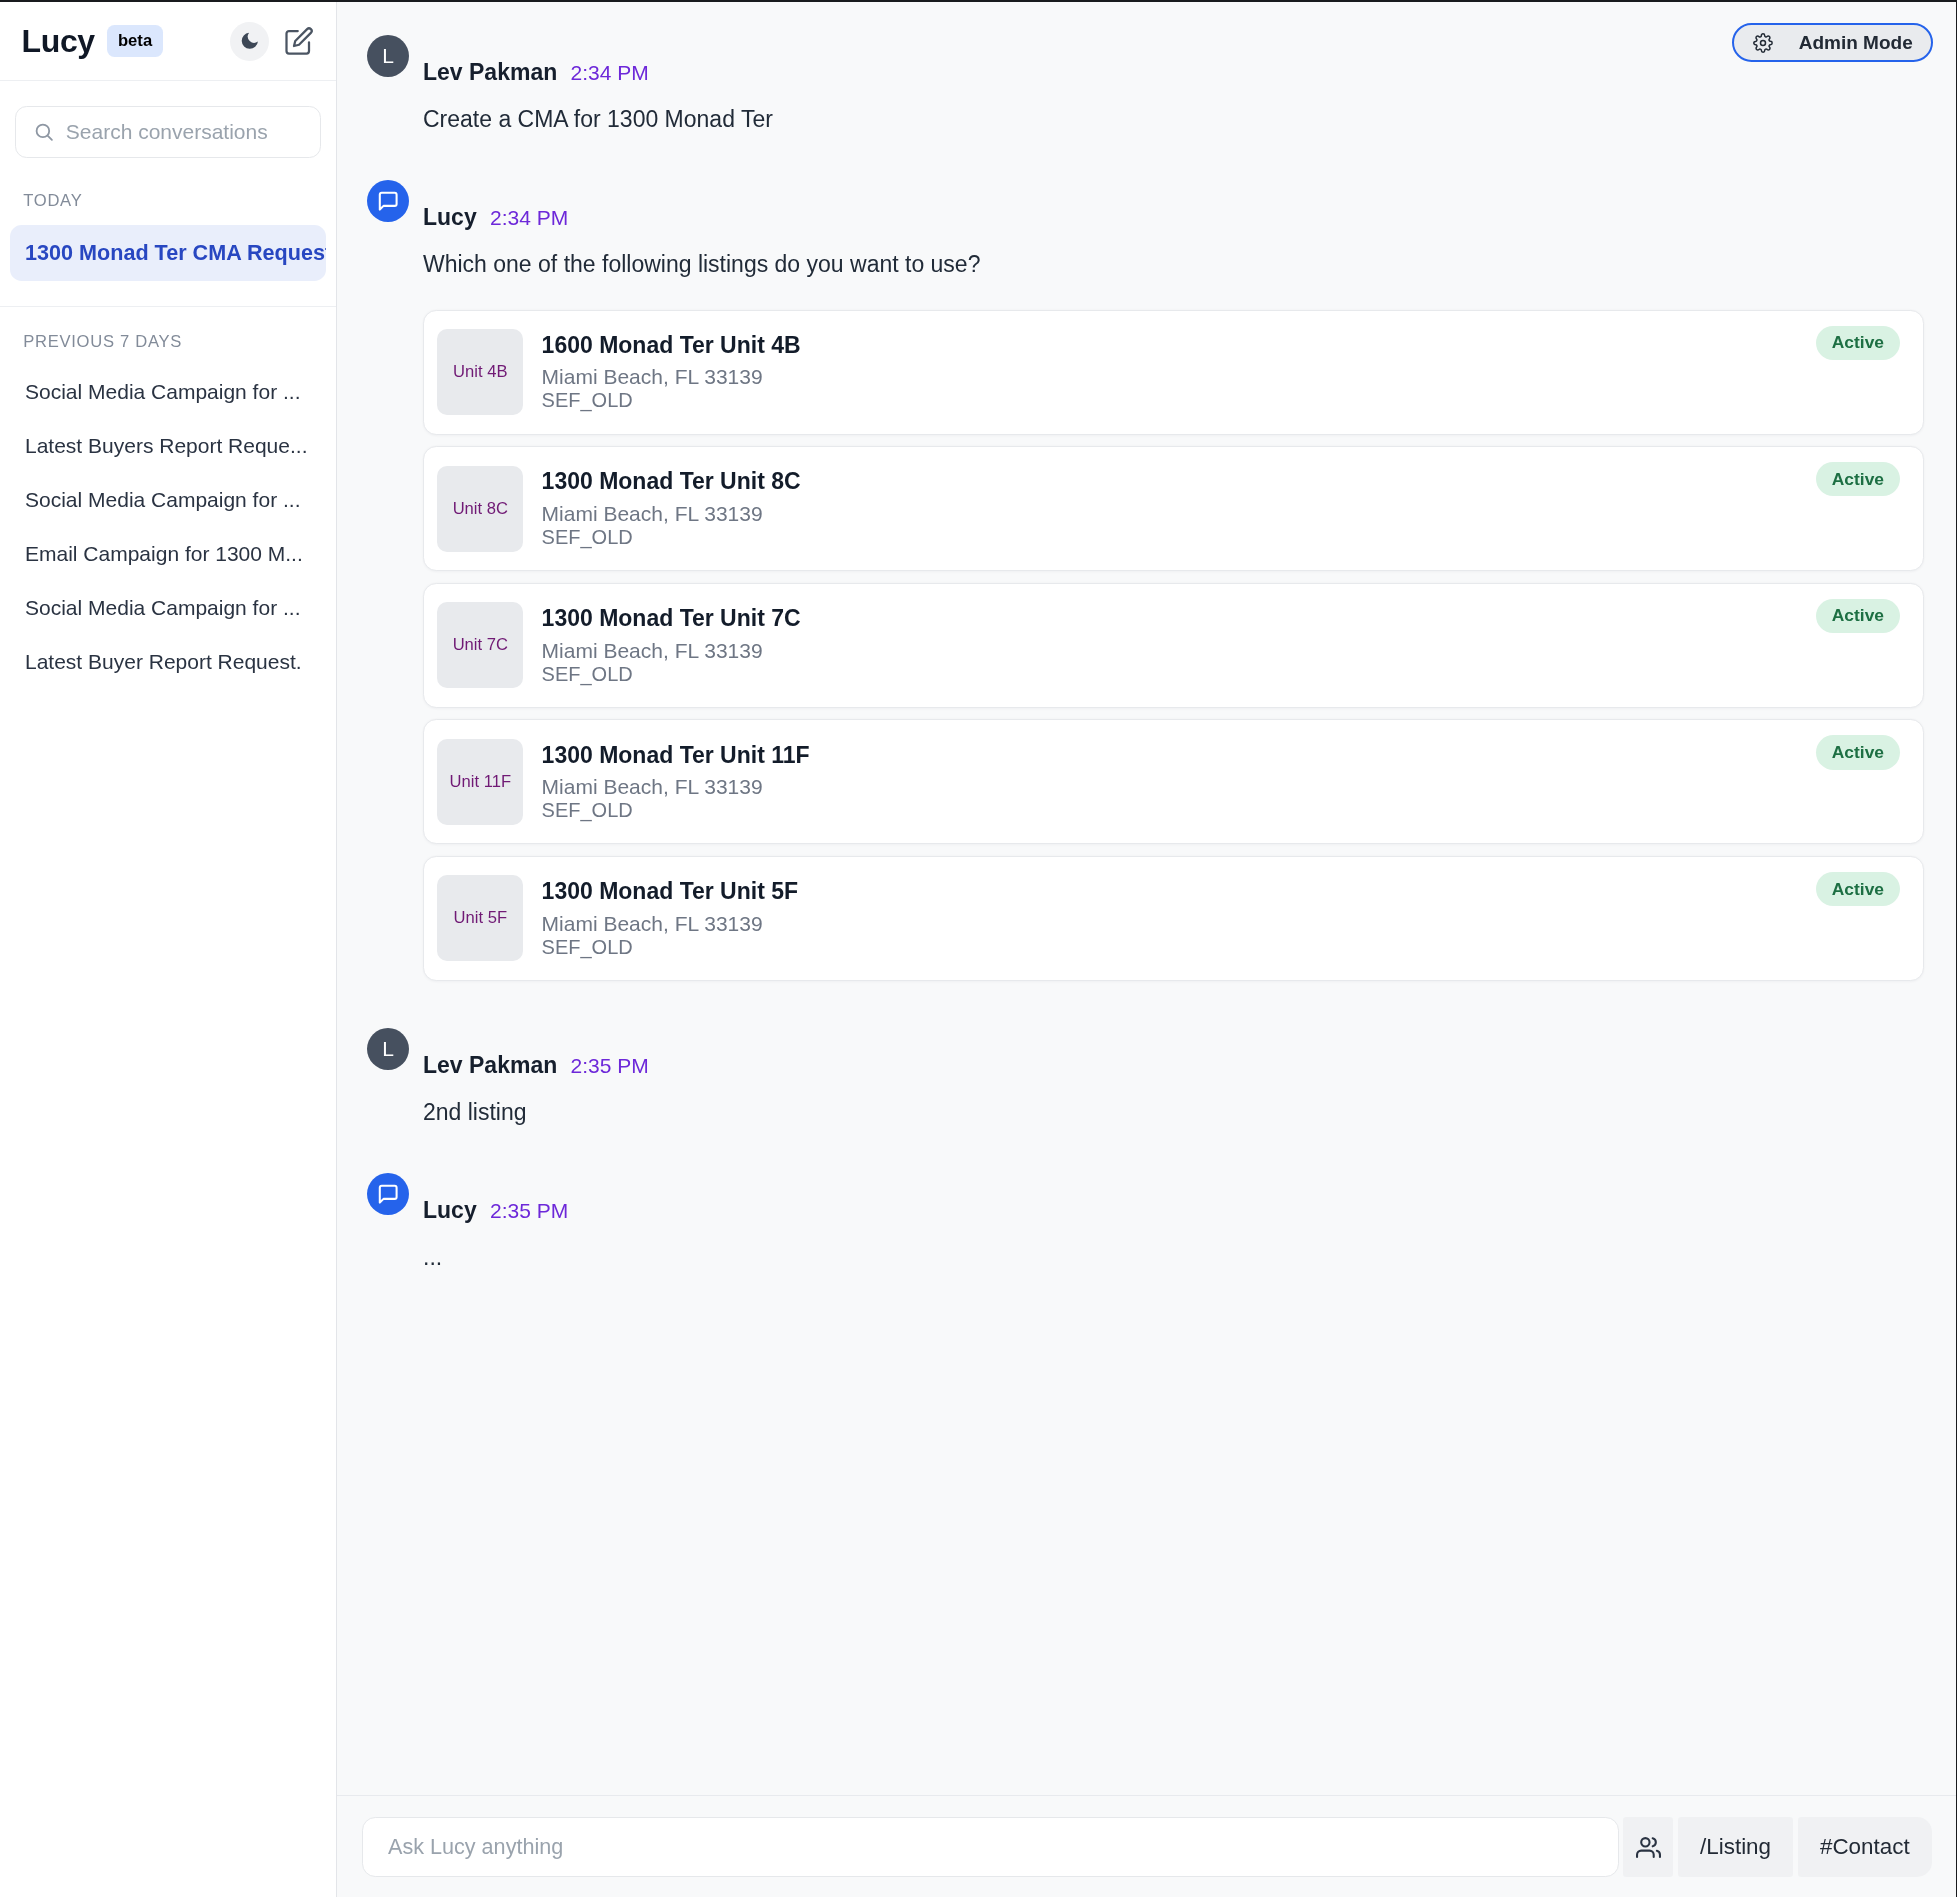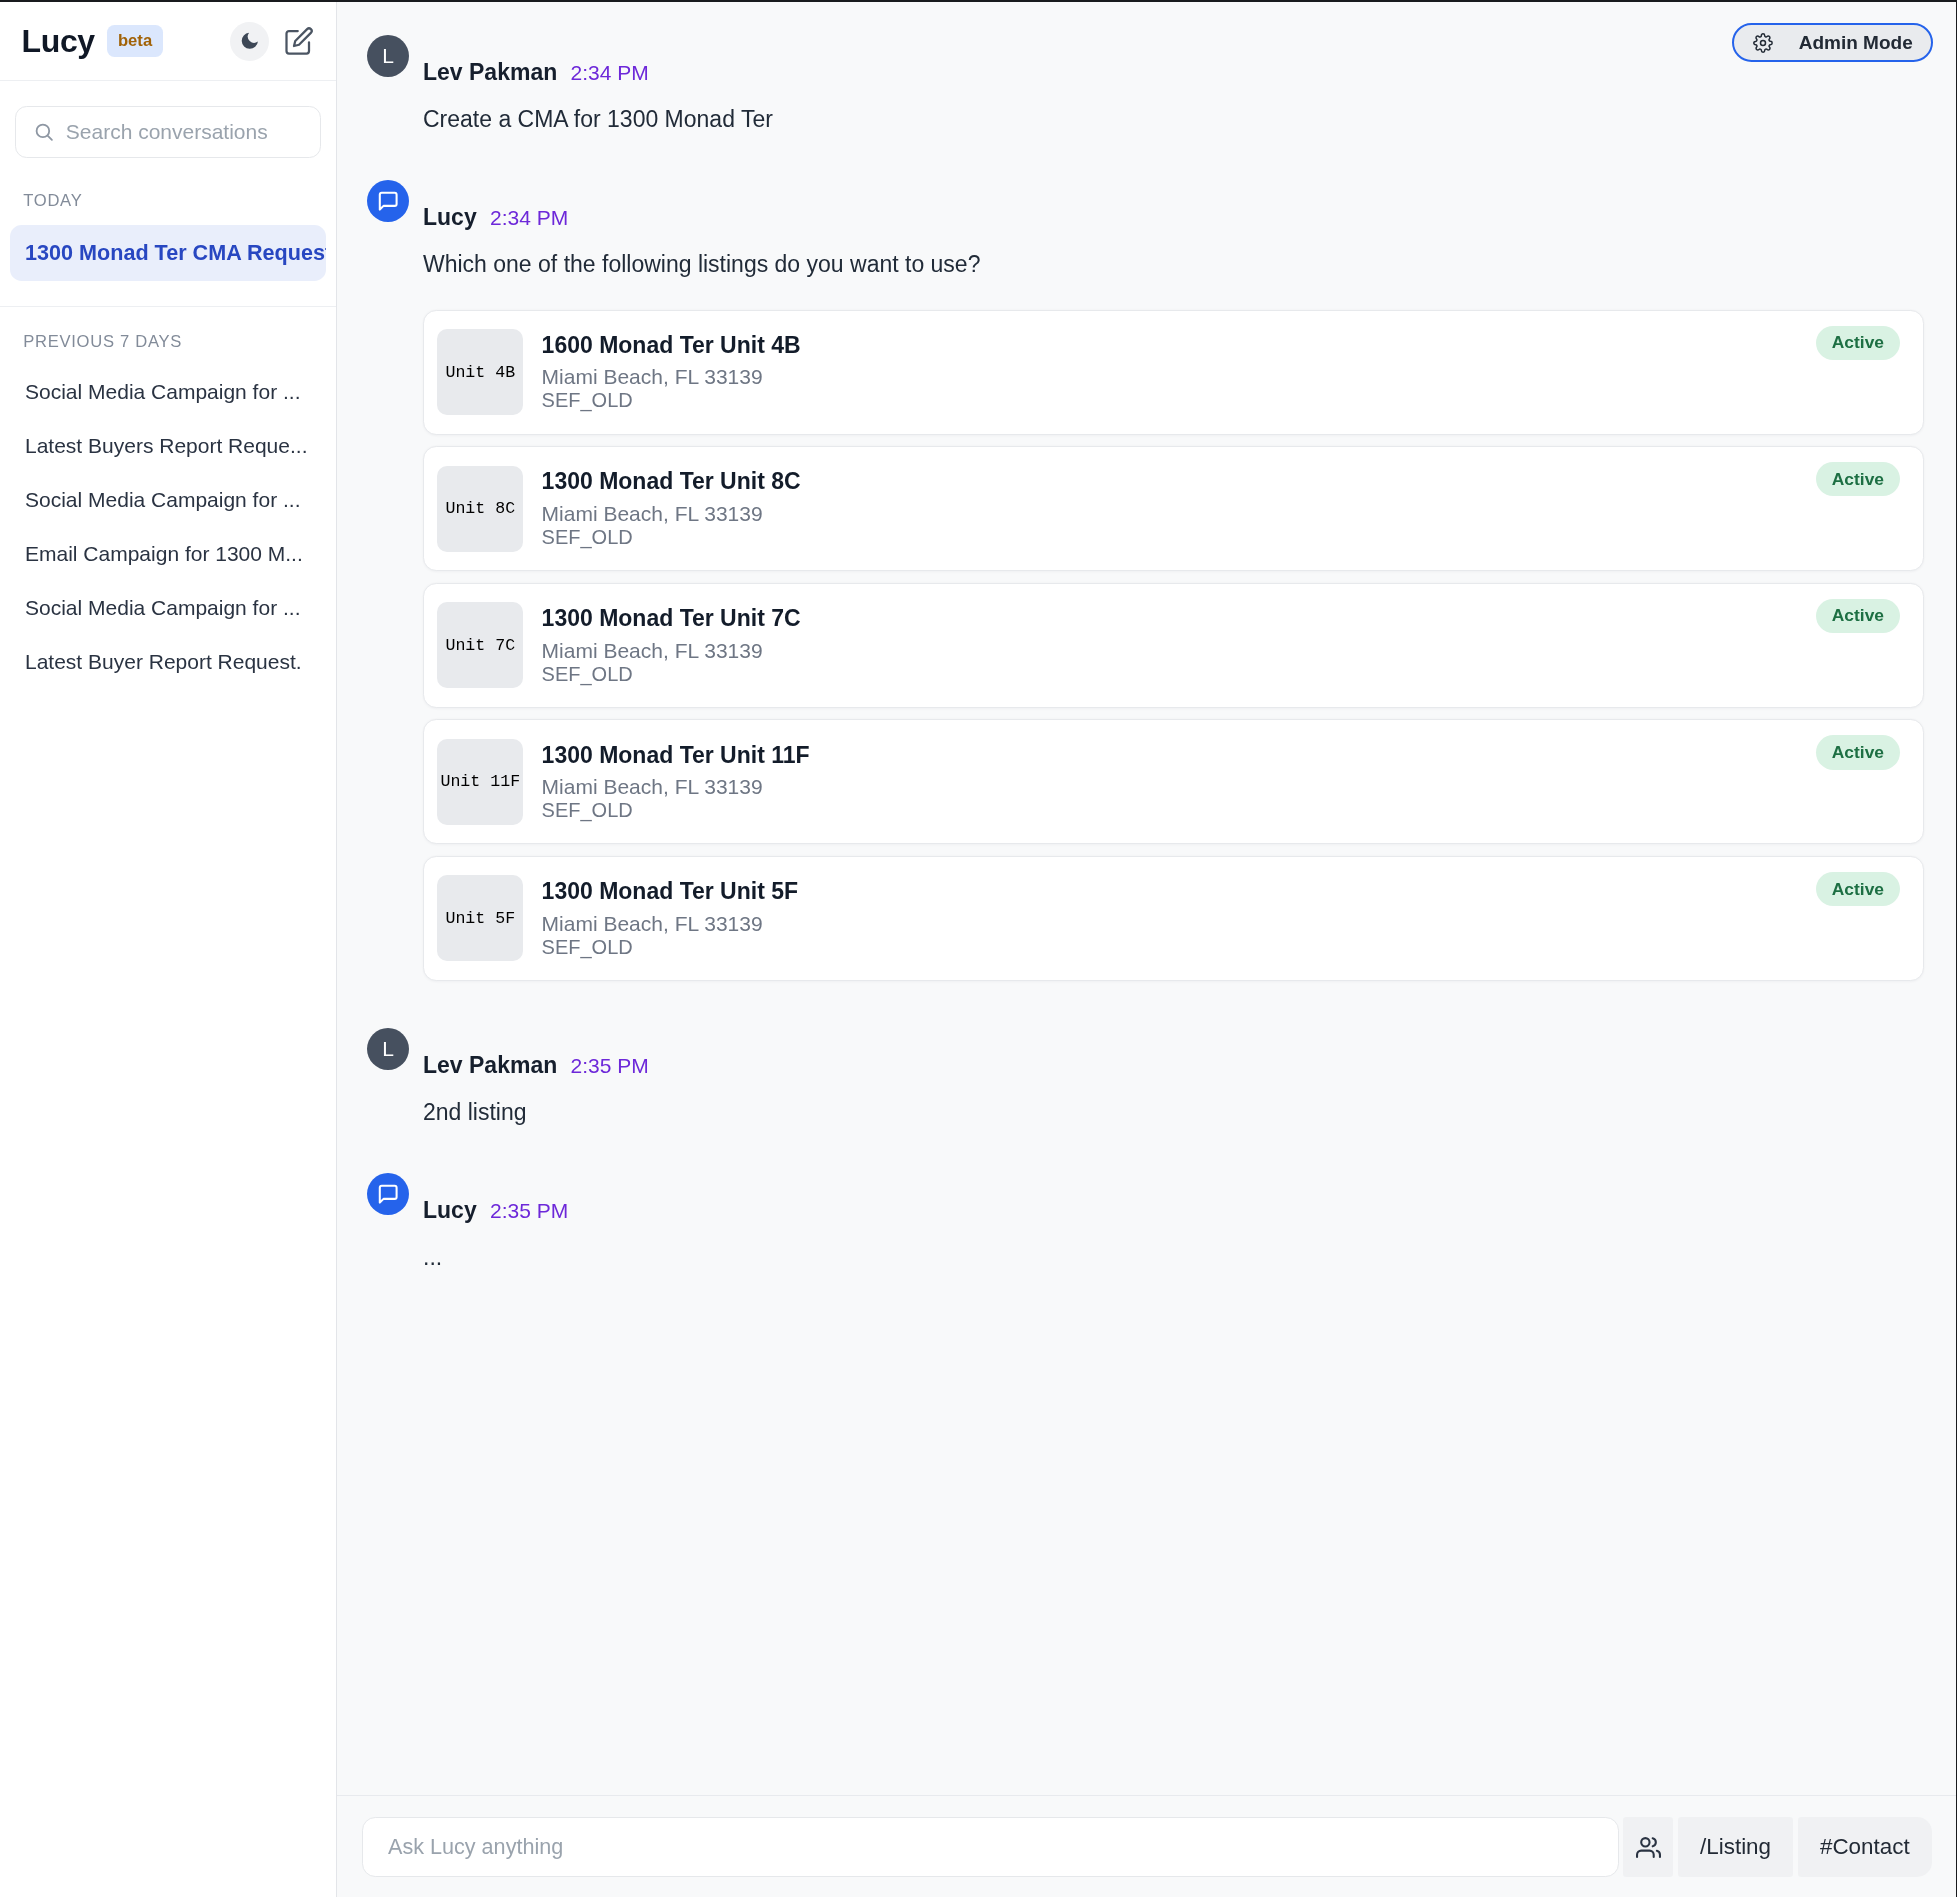--- a/index.html
+++ b/index.html
@@ -27,21 +27,21 @@
   }
   .sb-header {
     height:79px; flex:none;
     display:flex; align-items:center;
     padding:0 21.6px;
     border-bottom:1.7px solid #edeff2;
   }
   .app-title { font-size:32px; font-weight:800; color:#101826; letter-spacing:-0.4px; }
   .beta-badge {
     margin-left:12.5px;
-    background:#dbe7fd; color:#a16207;
+    background:#dbe7fd; color:#000000;
     font-size:16.6px; font-weight:700;
     padding:5.8px 10.8px; border-radius:7.5px;
   }
   .sb-header-spacer { flex:1; }
   .moon-btn {
     width:39px; height:39px; border-radius:50%;
     background:#f1f2f4; border:none; cursor:pointer;
     display:flex; align-items:center; justify-content:center;
     color:#3d4756;
   }
@@ -123,21 +123,21 @@
     border:1.7px solid #e7e9ec; border-radius:13.3px;
     display:flex; align-items:center; gap:18.3px;
     padding:0 100px 0 13.3px;
     box-shadow:0 0.8px 2.5px rgba(16,24,40,0.04);
     cursor:pointer;
   }
   .thumb {
     width:86px; height:86px; flex:none;
     background:#e8eaed; border-radius:10px;
     display:flex; align-items:center; justify-content:center;
-    font-size:16.6px; color:#000000;font-family:Liberation Mono, monospace;
+    font-size:16.6px; color:#701a75;
   }
   .card-col { flex:1; min-width:0; }
   .card-title { font-size:23px; font-weight:700; color:#131c2a; }
   .card-addr { font-size:21px; color:#6e7684; margin-top:6.6px; }
   .card-src { font-size:20px; color:#6e7684; margin-top:0; }
   .status-badge {
     position:absolute; top:15px; right:23px;
     background:#d9f2e3; color:#1d6f43;
     font-size:17.4px; font-weight:600;
     padding:6.6px 16px; border-radius:830px;

